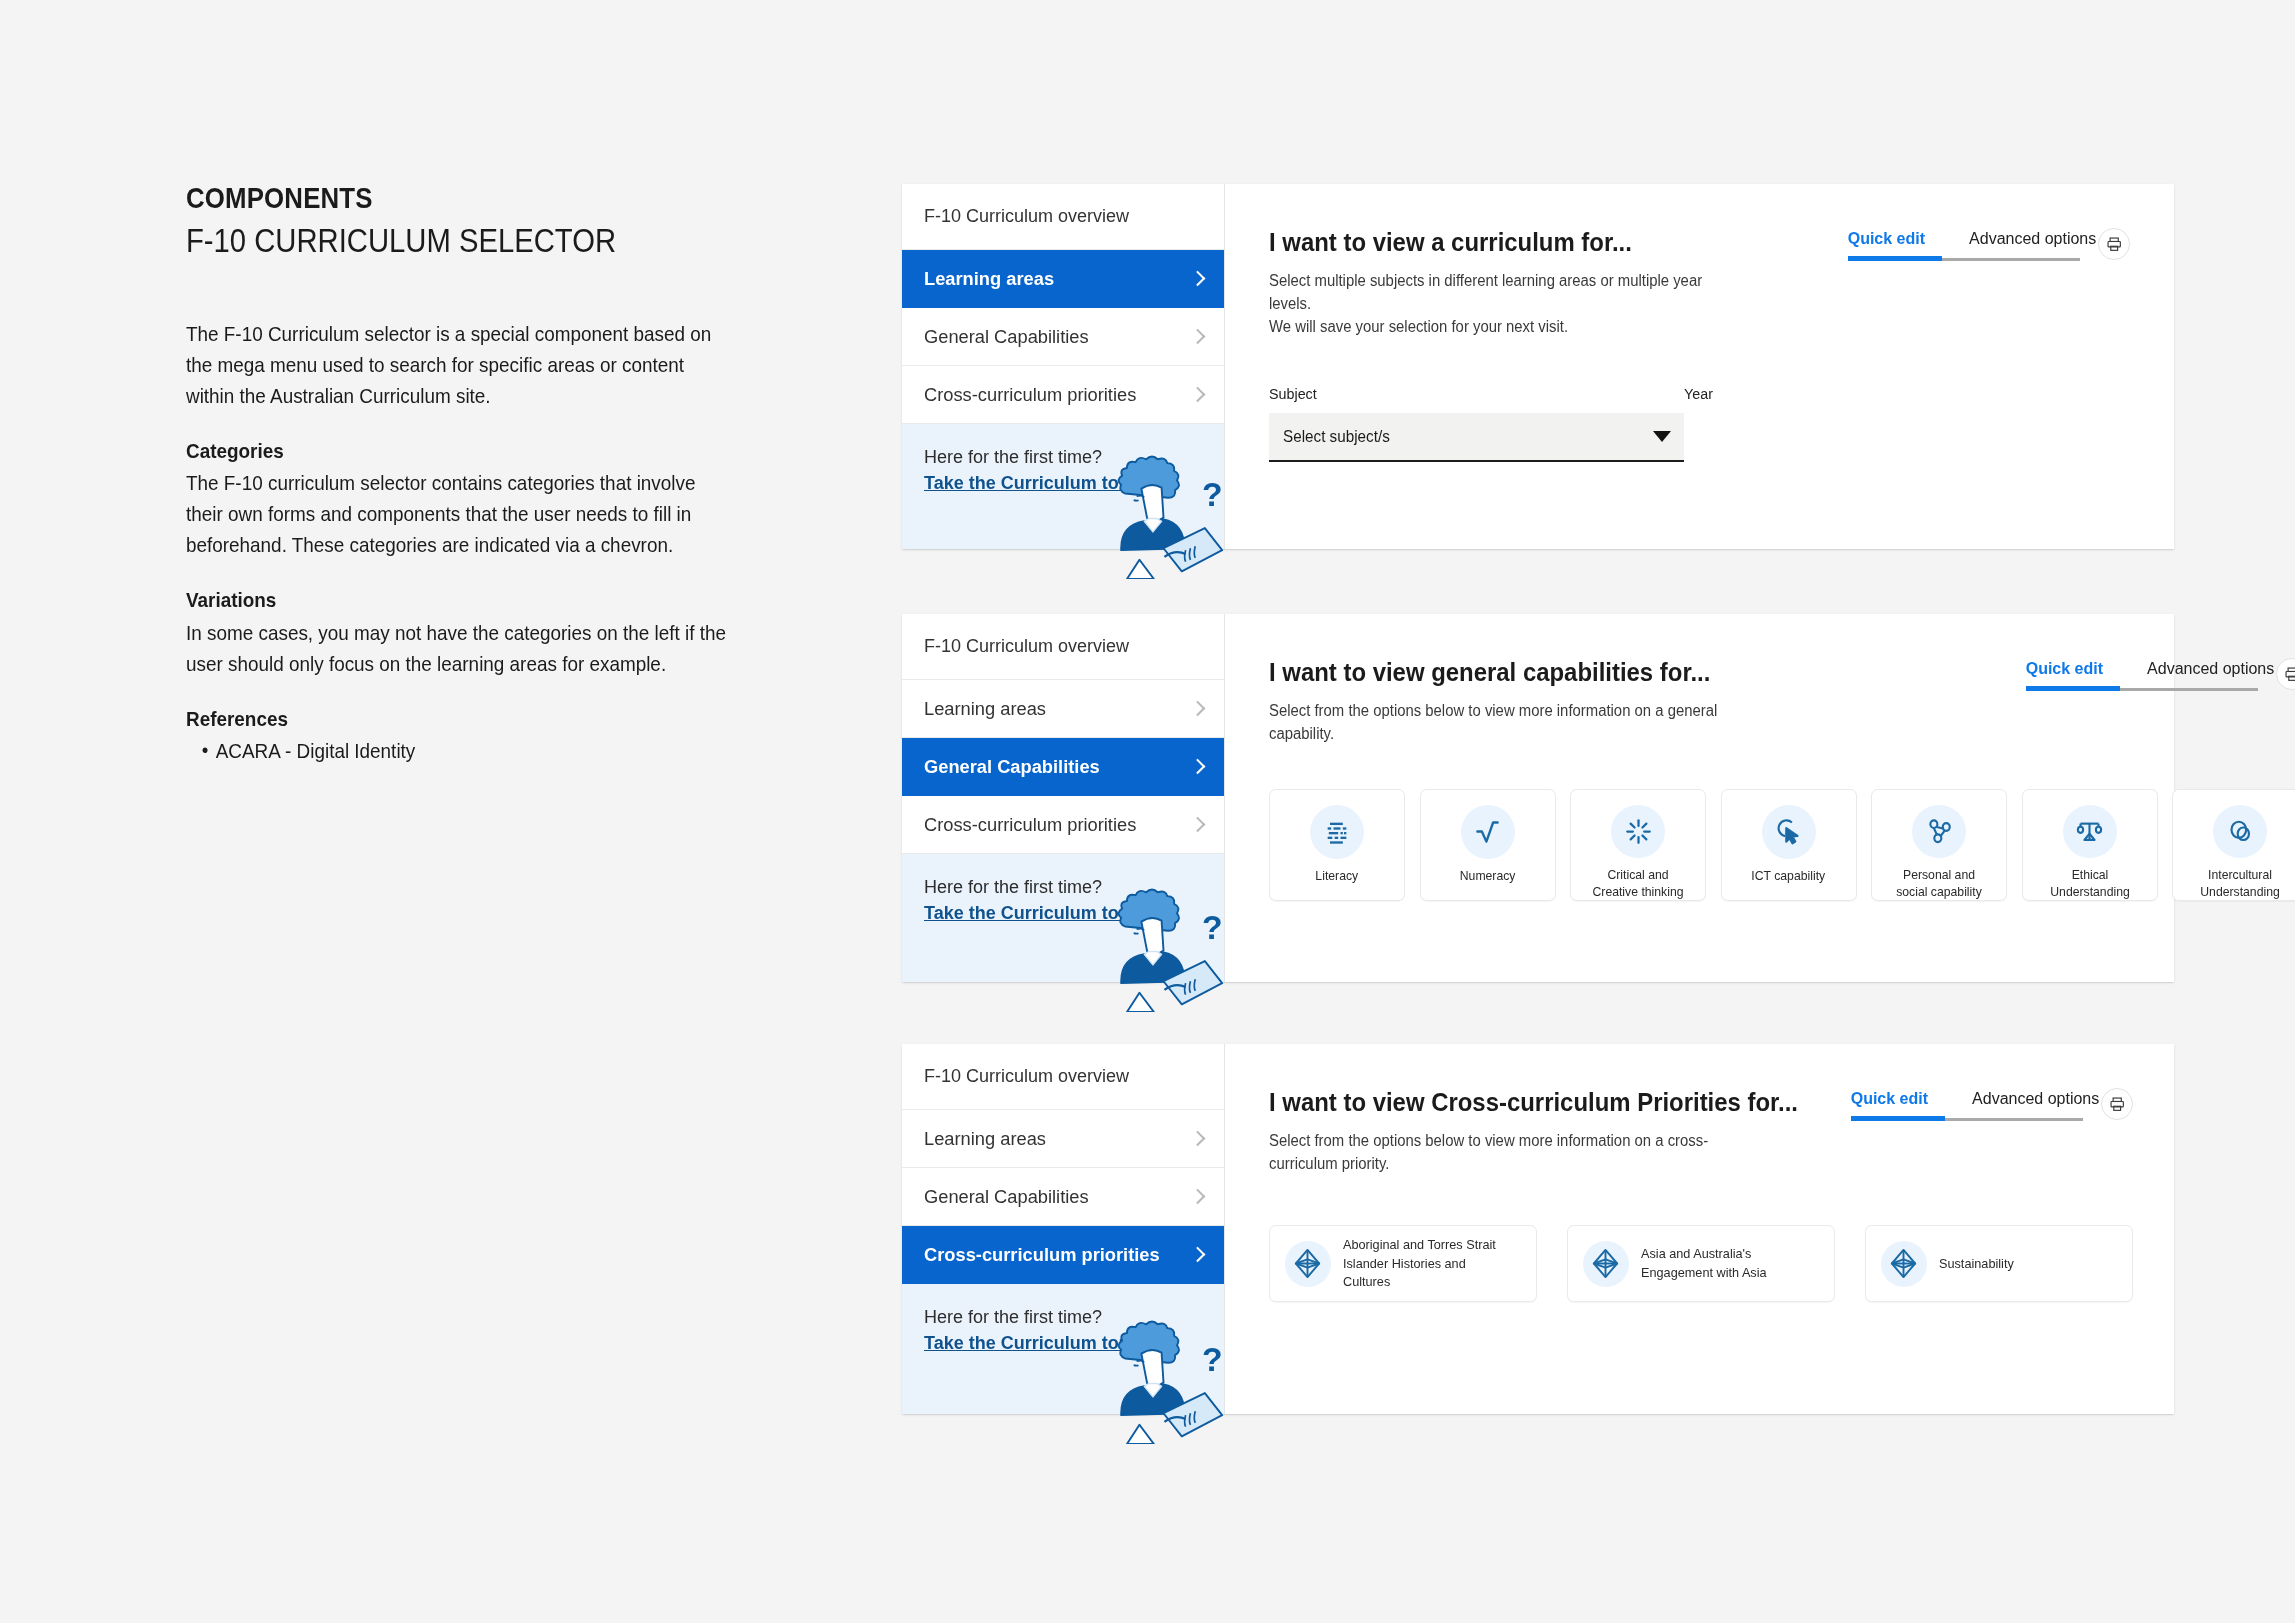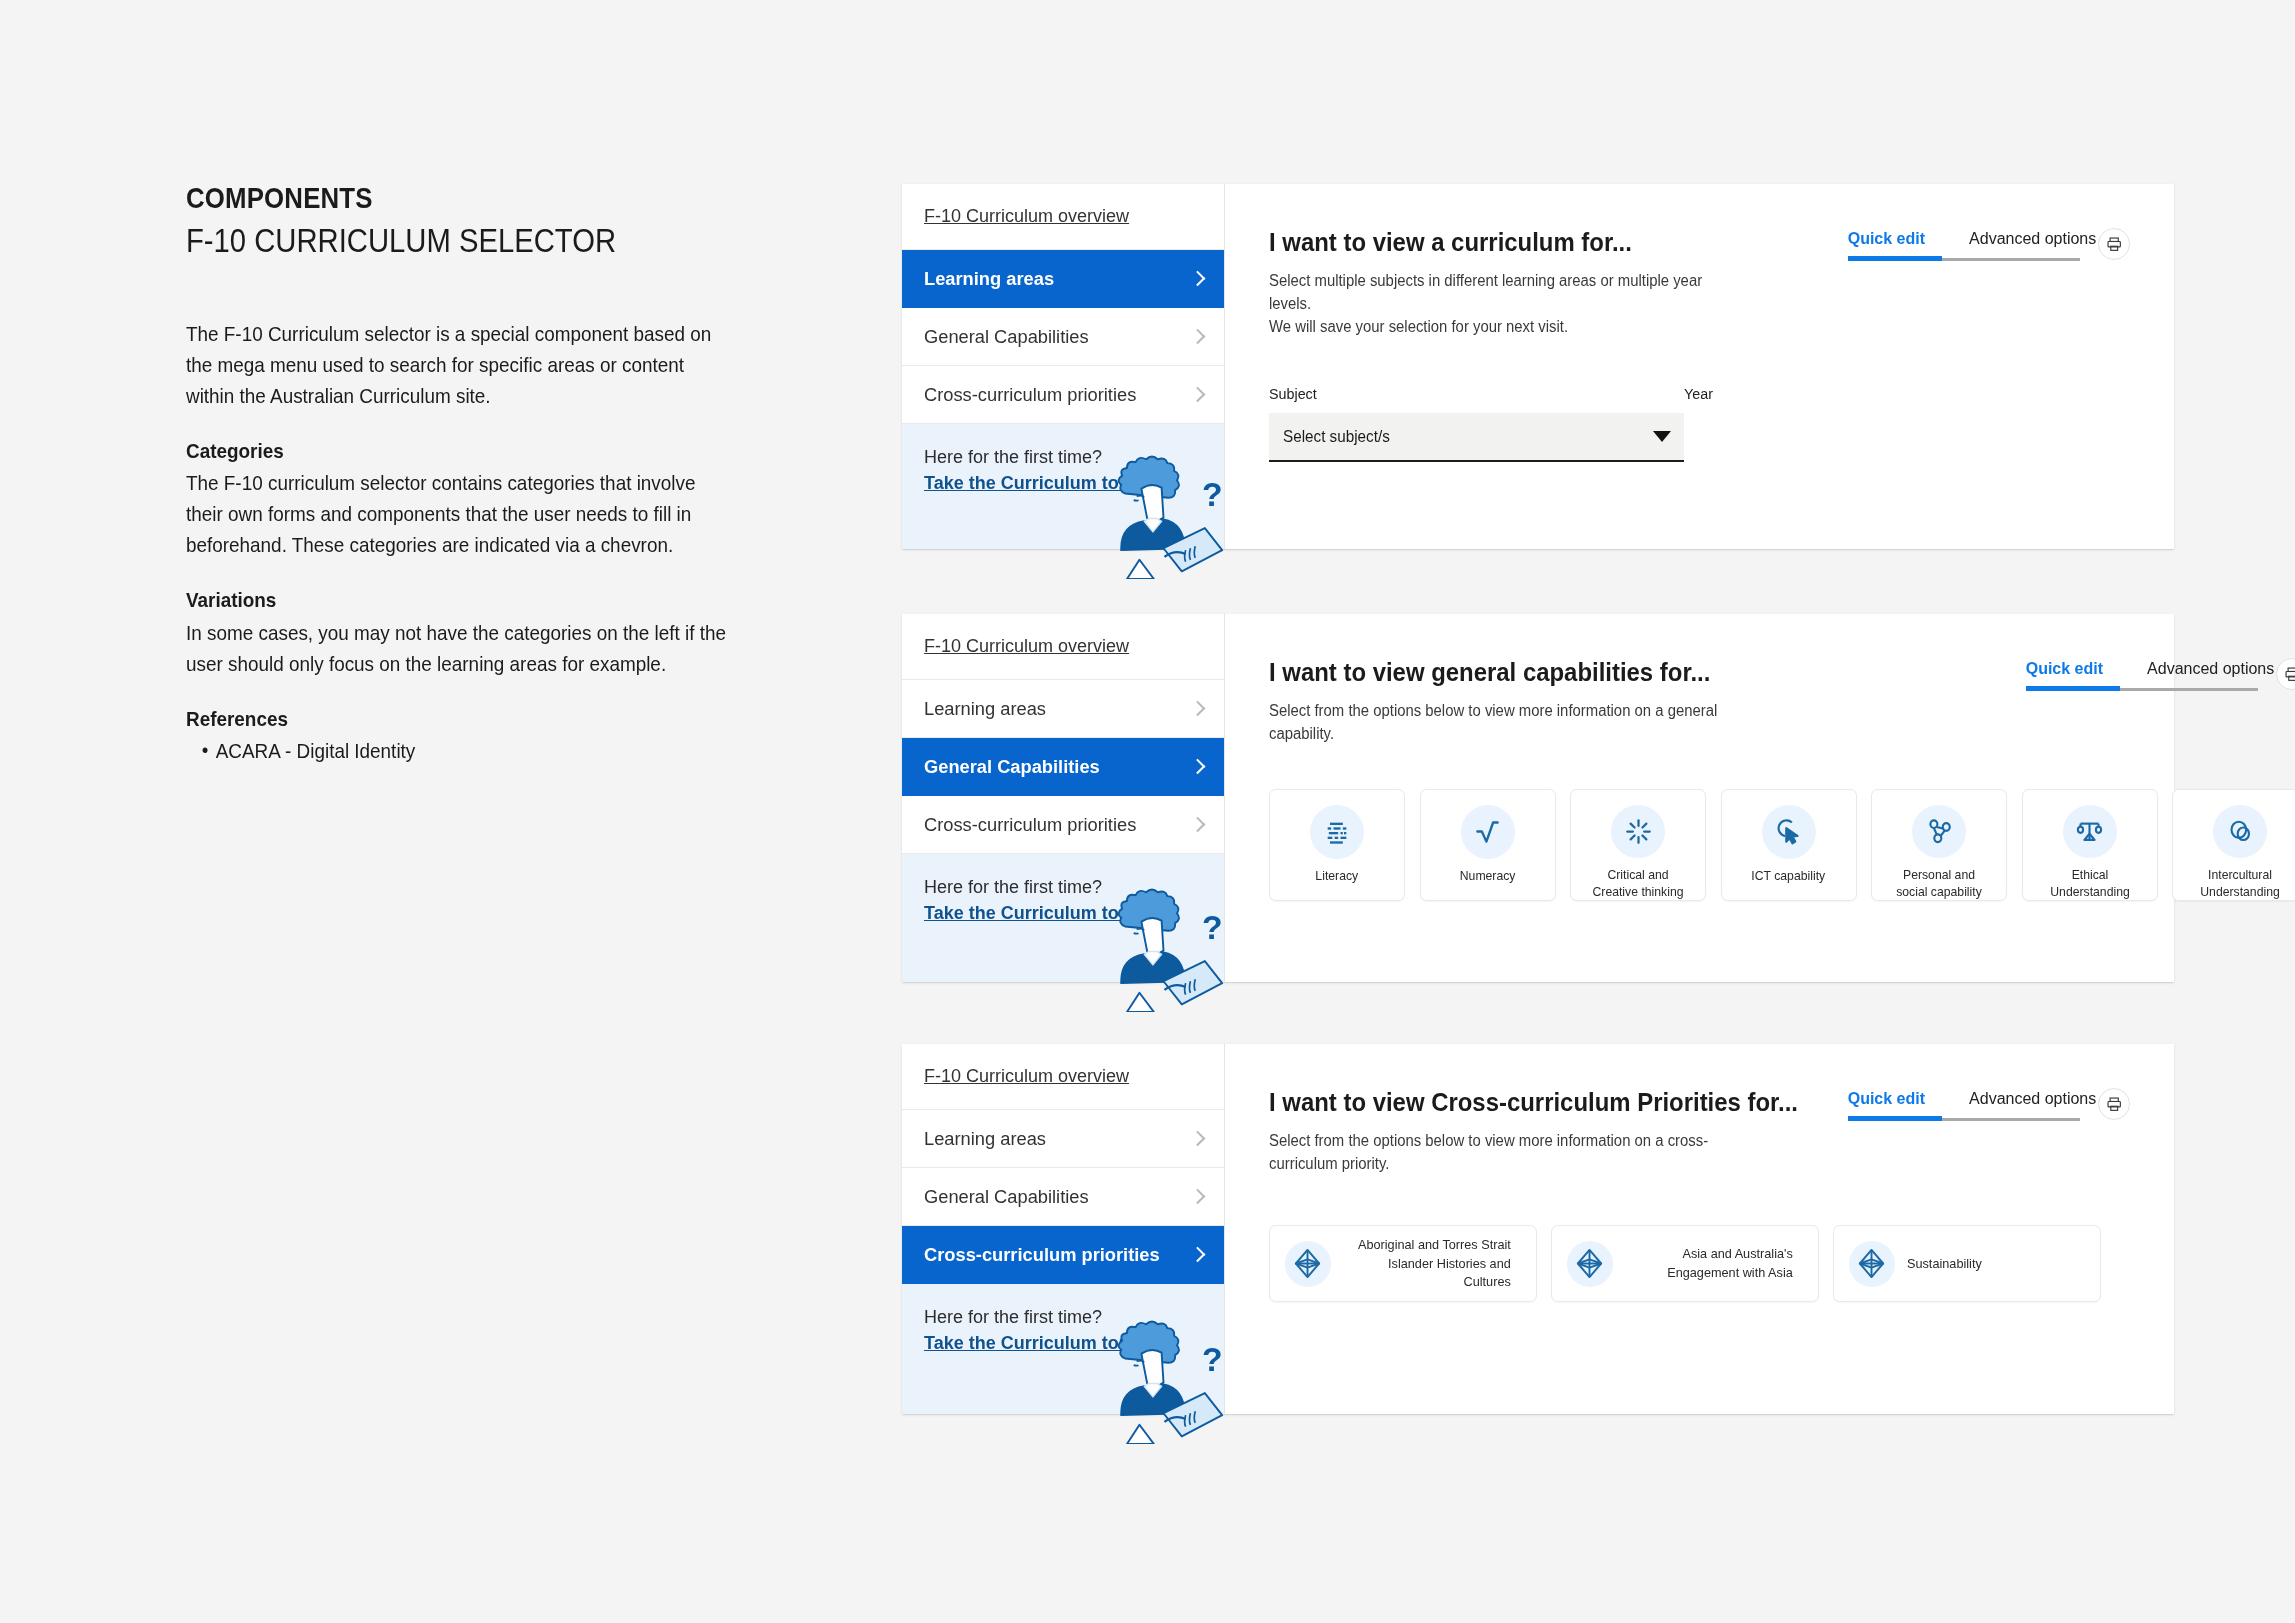--- a/index.html
+++ b/index.html
@@ -94,21 +94,20 @@
     position: relative;
   }
   .side-head {
     height: 66px;
     display: flex;
     align-items: center;
     padding: 0 22px;
     font-size: 18px;
     color: #333333;
     border-bottom: 0.5px solid #eaeaea;
-    text-decoration: underline;
   }
   .side-item {
     height: 58px;
     display: flex;
     align-items: center;
     justify-content: space-between;
     padding: 0 22px;
     font-size: 18.3px;
     color: #333333;
     border-bottom: 0.5px solid #eaeaea;
@@ -325,23 +324,22 @@
     color: #2a2a2a;
     text-align: center;
     line-height: 1.3;
     transform: scaleX(0.94);
     max-width: 106px;
   }
 
   
   .ptiles {
     display: flex;
-    gap: 14px;
+    gap: 30px;
     margin-top: 50px;
-    text-align: right;
   }
   .ptile {
     width: 268px;
     height: 77px;
     border: 1px solid #eaeaea;
     border-radius: 6.8px;
     background: #fff;
     display: flex;
     align-items: center;
     padding: 0 14.5px;

